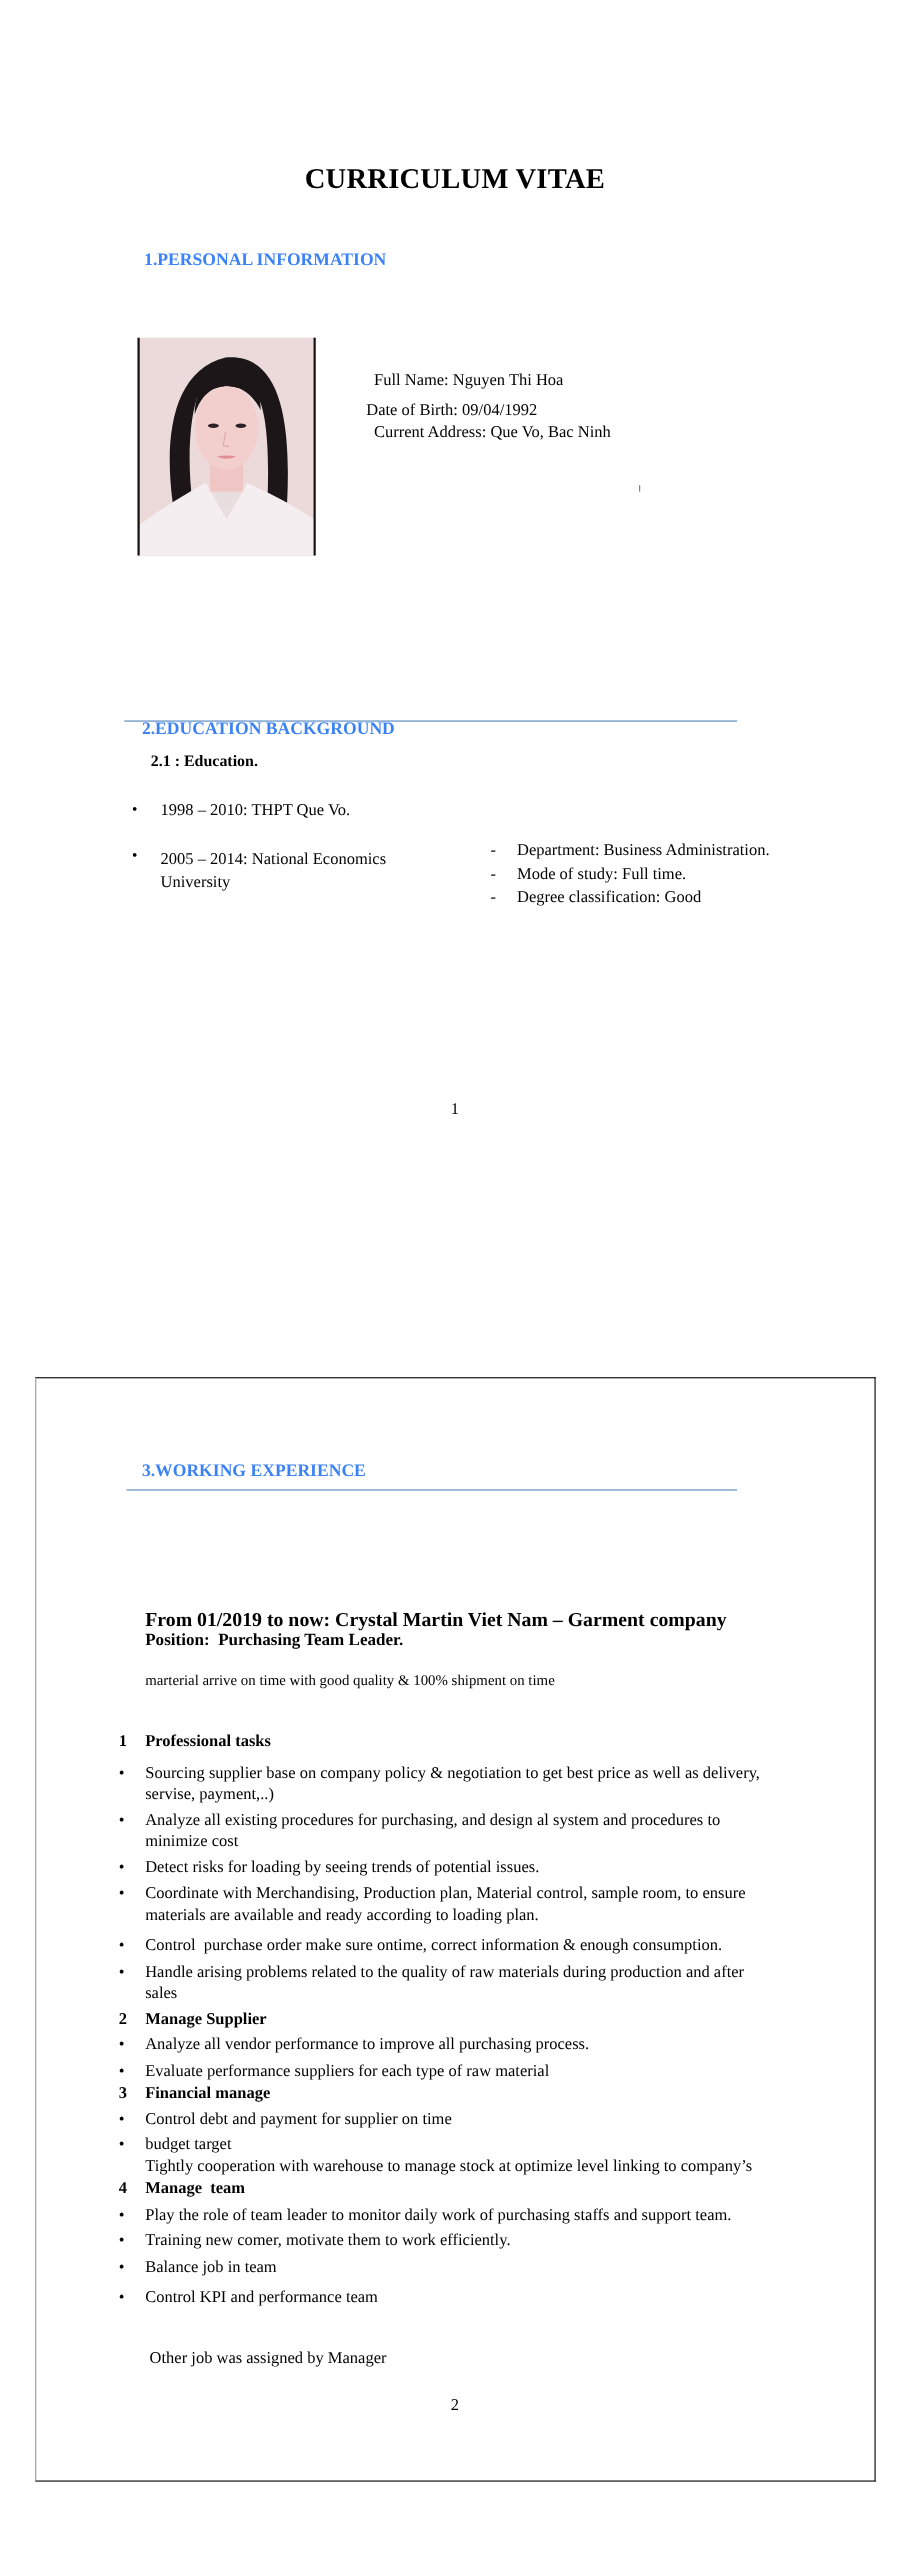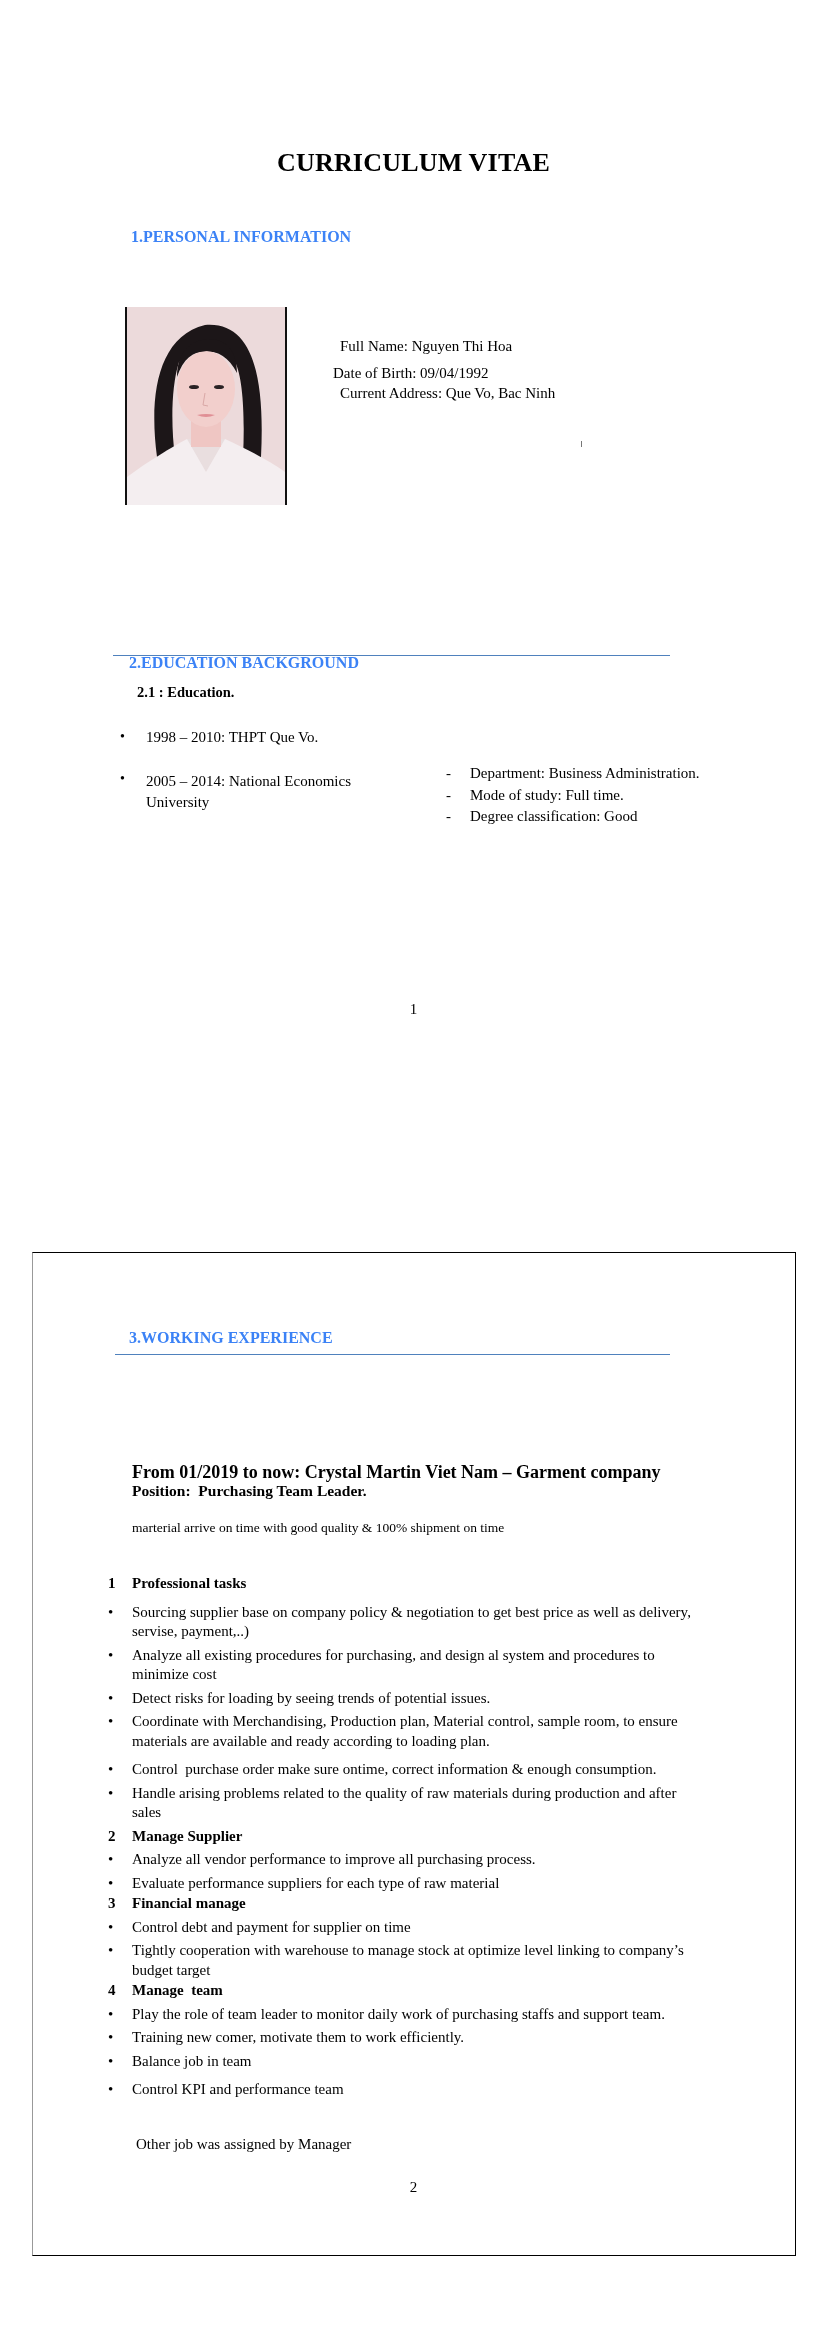--- a/index.html
+++ b/index.html
@@ -181,22 +181,22 @@
   <div class="row head" style="margin-top:1px;">
     <span class="mk">3</span>
     <span>Financial manage</span>
   </div>
   <div class="row gap">
       <span class="mk">•</span>
     <div>Control debt and payment for supplier on time</div>
   </div>
   <div class="row gap">
       <span class="mk">•</span>
+    <div>budget target</div>
     <div>Tightly cooperation with warehouse to manage stock at optimize level linking to company’s</div>
-    <div>budget target</div>
   </div>
 
   <div class="row head" style="margin-top:1px;">
     <span class="mk">4</span>
     <span style="white-space:pre;">Manage  team</span>
   </div>
   <div class="row gap">
       <span class="mk">•</span>
     <div>Play the role of team leader to monitor daily work of purchasing staffs and support team.</div>
   </div>

